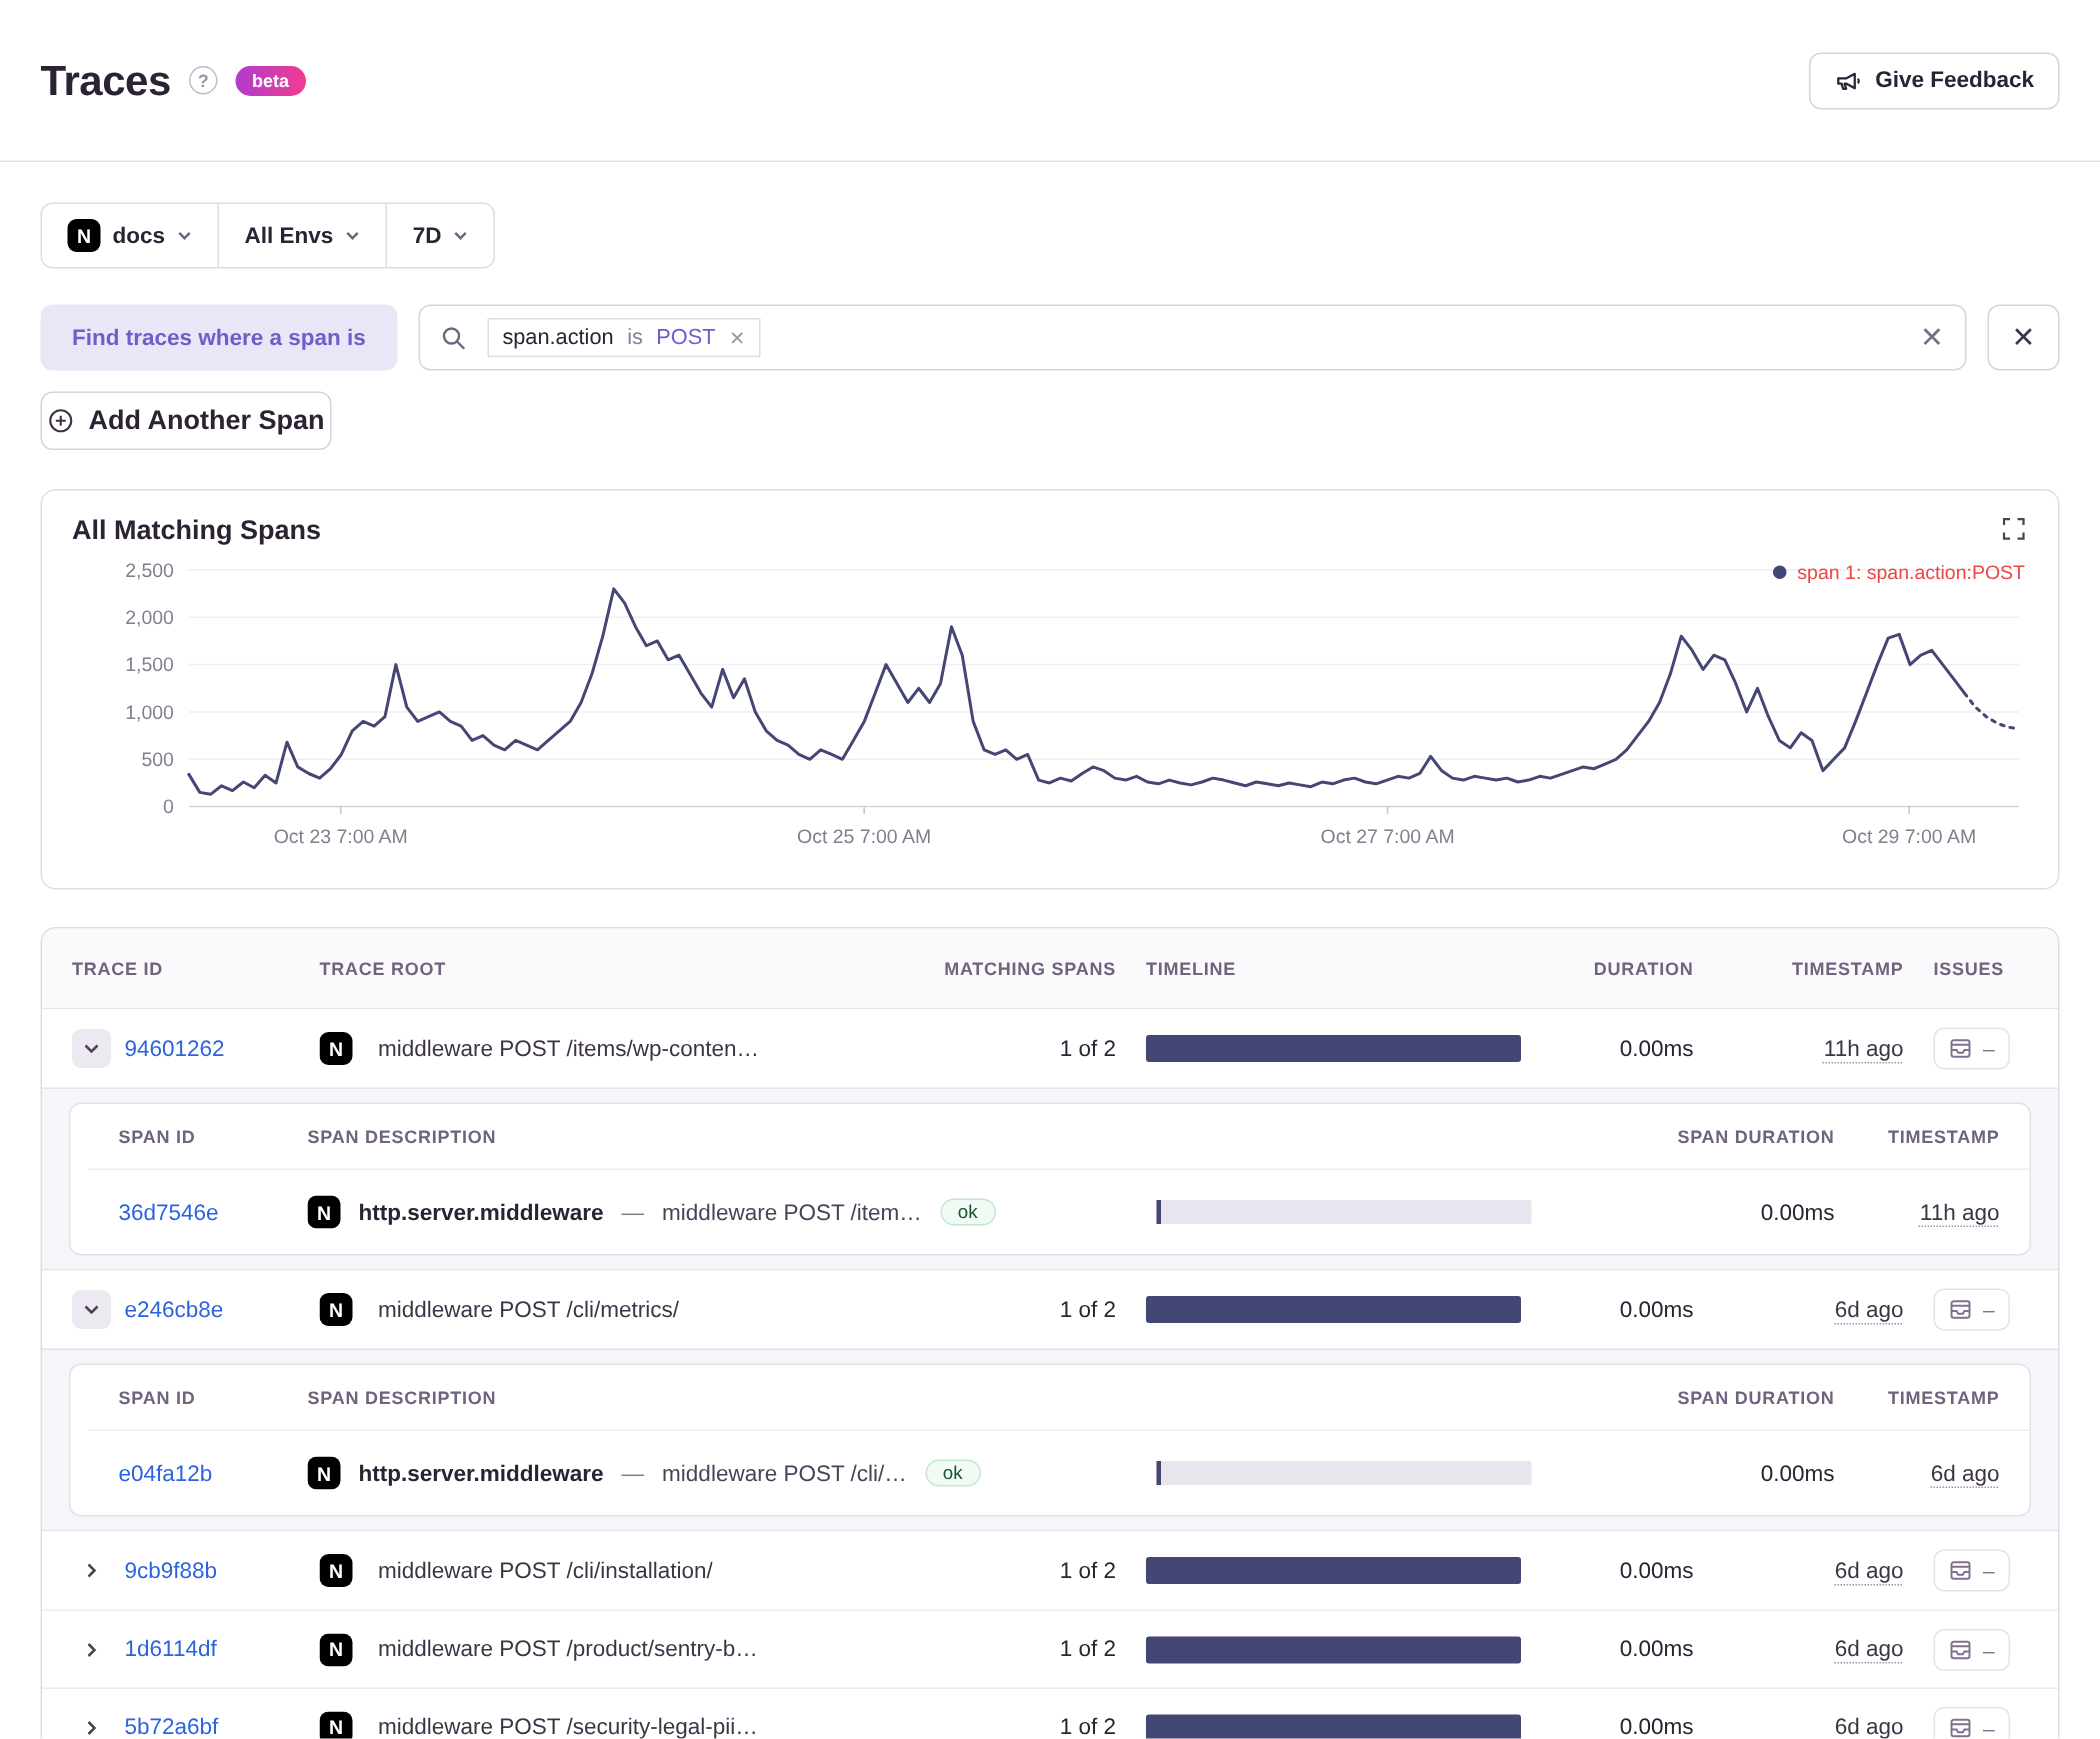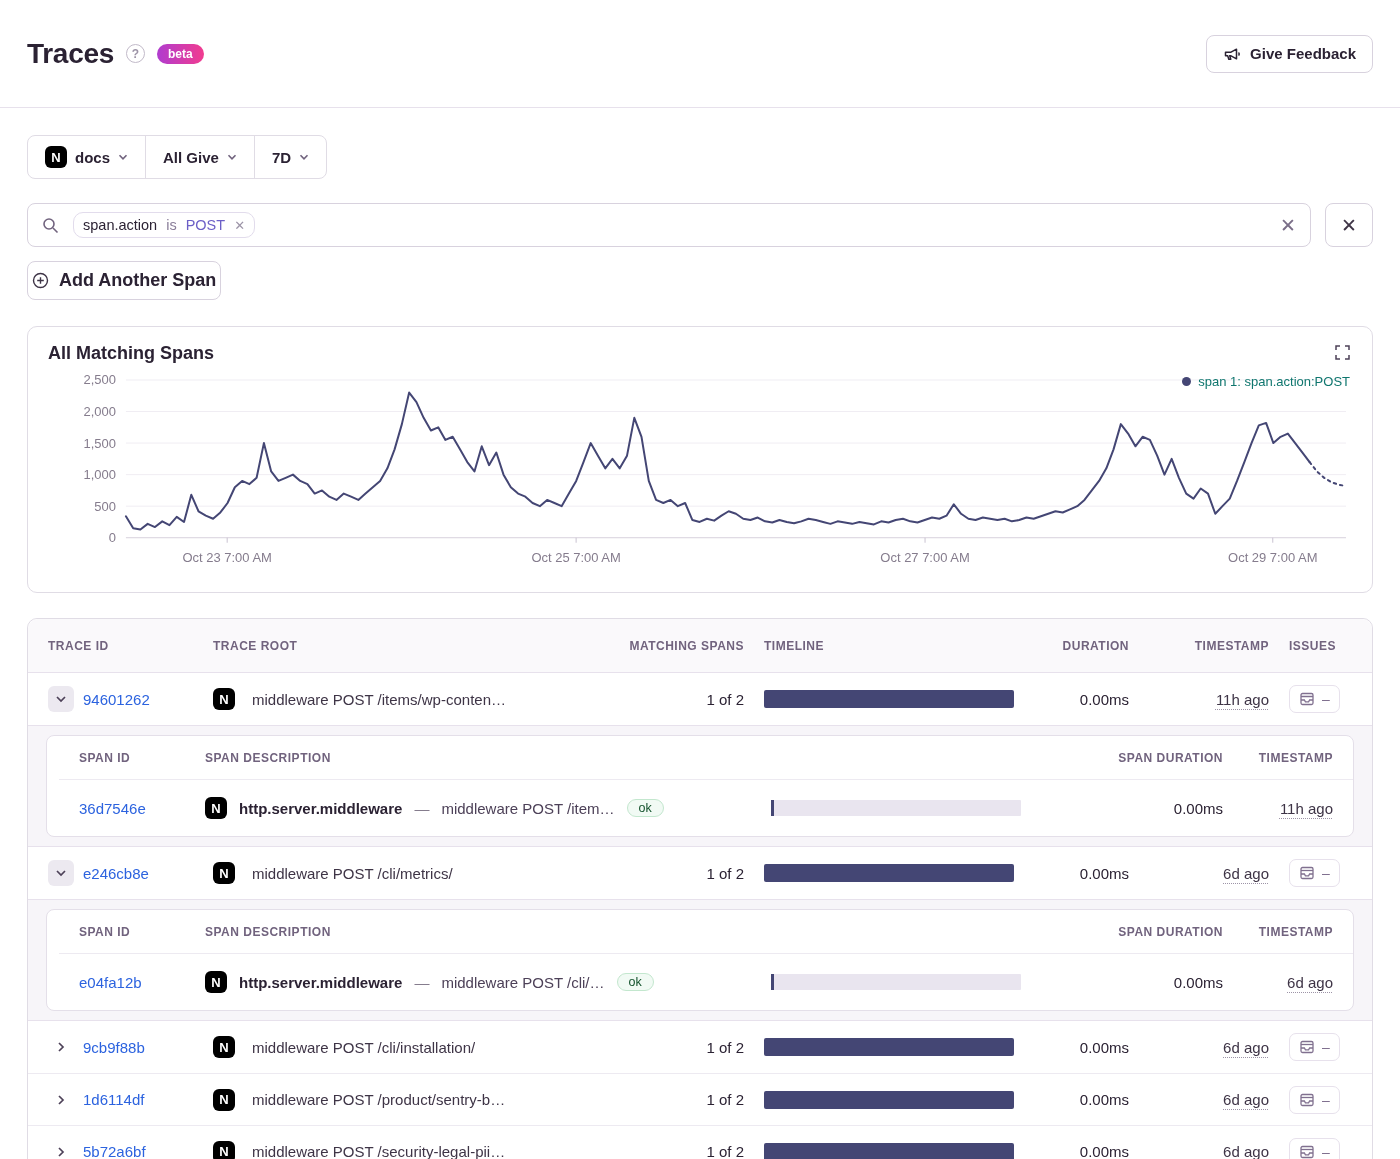--- a/index.html
+++ b/index.html
@@ -27,42 +27,42 @@
     font-weight:700; cursor:pointer; }
   .filter-item + .filter-item { border-left:1px solid #E0DCE5; }
   .chev-down { width:10px; height:10px; }
 
   
   .search-row { margin-top:24px; display:flex; gap:14px; align-items:stretch; }
   .where-chip { background:#EBE6F7; color:#6C5FC7; font-weight:700; font-size:15px; border-radius:8px;
     display:flex; align-items:center; padding:0 21px; white-space:nowrap; }
   .search-box { flex:1; border:1px solid #D8D2DE; border-radius:8px; background:#fff;
     display:flex; align-items:center; padding:0 14px; gap:14px; height:44px; }
-  .token { display:flex; align-items:center; gap:9px; border:1px solid #E2DCEC; border-radius:10px;
+  .token { display:flex; align-items:center; gap:9px; border:1px solid #E2DCEC; border-radius:0;
     padding:4px 9px; font-size:14.5px; background:#fff; }
   .token .t-key { color:#2B2233; }
   .token .t-op { color:#8A7E99; }
   .token .t-val { color:#6C5FC7; }
   .token .t-x { color:#9C94A7; font-size:13px; cursor:pointer; }
   .search-spacer { flex:1; }
   .clear-x { color:#7A6E88; font-size:19px; cursor:pointer; line-height:1; }
   .close-btn { width:48px; border:1px solid #D8D2DE; border-radius:8px; background:#fff;
     font-size:19px; color:#3E3446; cursor:pointer; }
 
   .add-span-btn { margin-top:14px; display:inline-flex; align-items:center; gap:10px; background:#fff;
     border:1px solid #D8D2DE; border-radius:8px; padding:8px 4px; font-size:18px; font-weight:700;
     color:#2B2233; cursor:pointer; }
 
   
   .chart-panel { position:relative; margin-top:26px; border:1px solid #E0DCE5; border-radius:10px;
     background:#fff; padding:16px 20px 6px; height:267px; }
   .chart-title { font-size:18px; font-weight:700; }
   .expand-icon { position:absolute; top:18px; right:22px; cursor:pointer; }
   .legend { position:absolute; top:47px; right:22px; display:flex; align-items:center; gap:7px;
-    font-size:13px; color:#0f766e; }
+    font-size:13px; color:#ef4444; }
   .legend-dot { width:9px; height:9px; border-radius:50%; background:#444674; }
   #chart-svg { display:block; width:100%; margin-top:4px; }
   .axis-label { font-size:13px; fill:#857C8D; font-family:"Liberation Sans",sans-serif; }
 
   
   .trace-panel { margin-top:25px; border:1px solid #E0DCE5; border-radius:10px 10px 0 0; background:#fff;
     height:652px; overflow:hidden; }
   .trace-grid { display:grid; grid-template-columns:145px minmax(0,1fr) 130px 250px 95px 120px 63px;
     column-gap:20px; align-items:center; padding:0 20px; }
   .t-head { height:54px; background:#FAF9FB; border-bottom:1px solid #E7E1EC; border-radius:10px 10px 0 0; }
@@ -128,35 +128,36 @@
   
   <div class="filter-bar">
     <div class="filter-item">
       <span class="n-icon">N</span>
       <span>docs</span>
       <svg class="chev-down" viewBox="0 0 10 10" fill="none" stroke="#71637E" stroke-width="1.6">
           <path d="M1.5 3.2 L5 6.8 L8.5 3.2"></path>
         </svg>
     </div>
     <div class="filter-item">
-      <span>All Give</span>
+      <span>All Envs</span>
       <svg class="chev-down" viewBox="0 0 10 10" fill="none" stroke="#71637E" stroke-width="1.6">
           <path d="M1.5 3.2 L5 6.8 L8.5 3.2"></path>
         </svg>
     </div>
     <div class="filter-item">
       <span>7D</span>
       <svg class="chev-down" viewBox="0 0 10 10" fill="none" stroke="#71637E" stroke-width="1.6">
           <path d="M1.5 3.2 L5 6.8 L8.5 3.2"></path>
         </svg>
     </div>
   </div>
 
   
   <div class="search-row">
+    <div class="where-chip">Find traces where a span is</div>
     <div class="search-box">
       <svg class="icon" width="17" height="17" viewBox="0 0 17 17" fill="none" stroke="#71637E" stroke-width="1.6">
         <circle cx="7" cy="7" r="5"></circle>
           <path d="M11 11 L15.5 15.5"></path>
       </svg>
       <span class="token">
         <span class="t-key">span.action</span>
         <span class="t-op">is</span>
         <span class="t-val">POST</span>
         <span class="t-x">✕</span>

